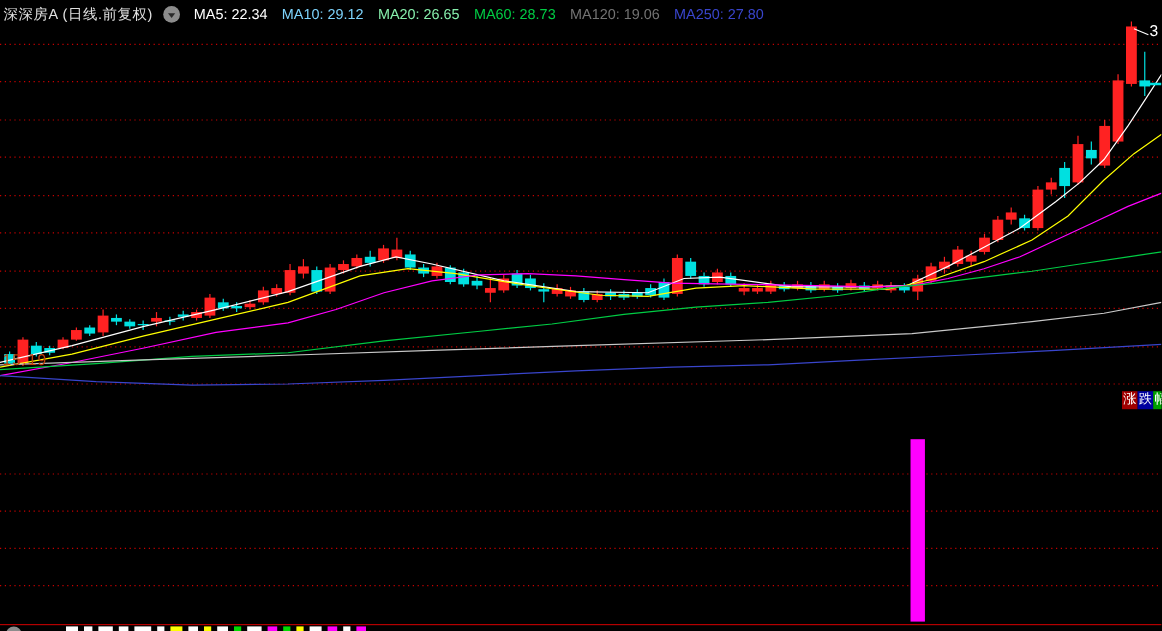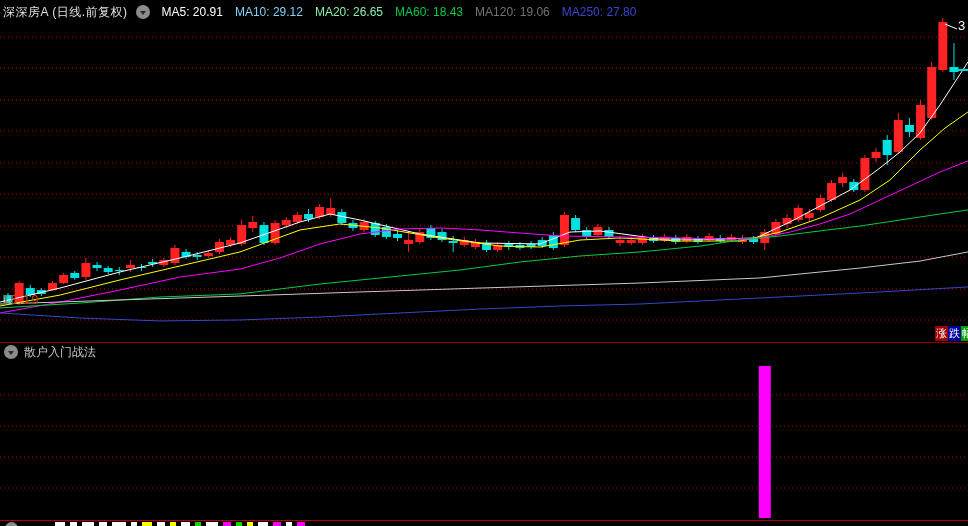--- a/index.html
+++ b/index.html
@@ -245,42 +245,36 @@
     </svg>
 
   <div class="hover-zone" style="top:24px;height:318px;"></div>
   <div class="hover-zone" style="top:362px;height:157px;"></div>
 
   <div class="top-bar">
     <span class="title">深深房A (日线.前复权)</span>
     <span class="circle-btn">
         <span class="chev"></span>
       </span>
-    <span class="ma-val" style="color: rgb(255, 255, 255);">MA5: 20.91</span>
+    <span class="ma-val" style="color: rgb(255, 255, 255);">MA5: 22.34</span>
     <span class="ma-val" style="color: #7dd3fc;">MA10: 29.12</span>
     <span class="ma-val" style="color: #86efac;">MA20: 26.65</span>
-    <span class="ma-val" style="color: rgb(0, 204, 68);">MA60: 18.43</span>
+    <span class="ma-val" style="color: rgb(0, 204, 68);">MA60: 28.73</span>
     <span class="ma-val" style="color: #737373;">MA120: 19.06</span>
     <span class="ma-val" style="color: rgb(57, 69, 204);">MA250: 27.80</span>
   </div>
 
   <span class="anno-left">15.19</span>
   <span class="anno-tag">3</span>
 
   <div class="badges">
     <span class="badge" style="background-color: rgb(160, 0, 0);">涨</span>
     <span class="badge" style="background-color: rgb(0, 0, 160);">跌</span>
     <span class="badge" style="background-color: rgb(0, 160, 0);">幅</span>
   </div>
 
-  <div class="sub-header">
-    <span class="circle-btn">
-        <span class="chev"></span>
-      </span>
-    <span>散户入门战法</span>
-  </div>
 
   <div class="bottom-strip">
     <span class="half-circ"></span>
     <span id="frag-row"><span class="frag" style="left: 55px; width: 10px; background: rgb(255, 255, 255);"></span><span class="frag" style="left: 70px; width: 7px; background: rgb(255, 255, 255);"></span><span class="frag" style="left: 82px; width: 12px; background: rgb(255, 255, 255);"></span><span class="frag" style="left: 99px; width: 8px; background: rgb(255, 255, 255);"></span><span class="frag" style="left: 112px; width: 14px; background: rgb(255, 255, 255);"></span><span class="frag" style="left: 131px; width: 6px; background: rgb(255, 255, 255);"></span><span class="frag" style="left: 142px; width: 10px; background: rgb(255, 255, 0);"></span><span class="frag" style="left: 157px; width: 8px; background: rgb(255, 255, 255);"></span><span class="frag" style="left: 170px; width: 6px; background: rgb(255, 255, 0);"></span><span class="frag" style="left: 181px; width: 9px; background: rgb(255, 255, 255);"></span><span class="frag" style="left: 195px; width: 6px; background: rgb(0, 221, 0);"></span><span class="frag" style="left: 206px; width: 12px; background: rgb(255, 255, 255);"></span><span class="frag" style="left: 223px; width: 8px; background: rgb(255, 0, 255);"></span><span class="frag" style="left: 236px; width: 6px; background: rgb(0, 221, 0);"></span><span class="frag" style="left: 247px; width: 6px; background: rgb(255, 255, 0);"></span><span class="frag" style="left: 258px; width: 10px; background: rgb(255, 255, 255);"></span><span class="frag" style="left: 273px; width: 8px; background: rgb(255, 0, 255);"></span><span class="frag" style="left: 286px; width: 6px; background: rgb(255, 255, 255);"></span><span class="frag" style="left: 297px; width: 8px; background: rgb(255, 0, 255);"></span></span>
   </div>
 
 </div>
 
 </body></html>

